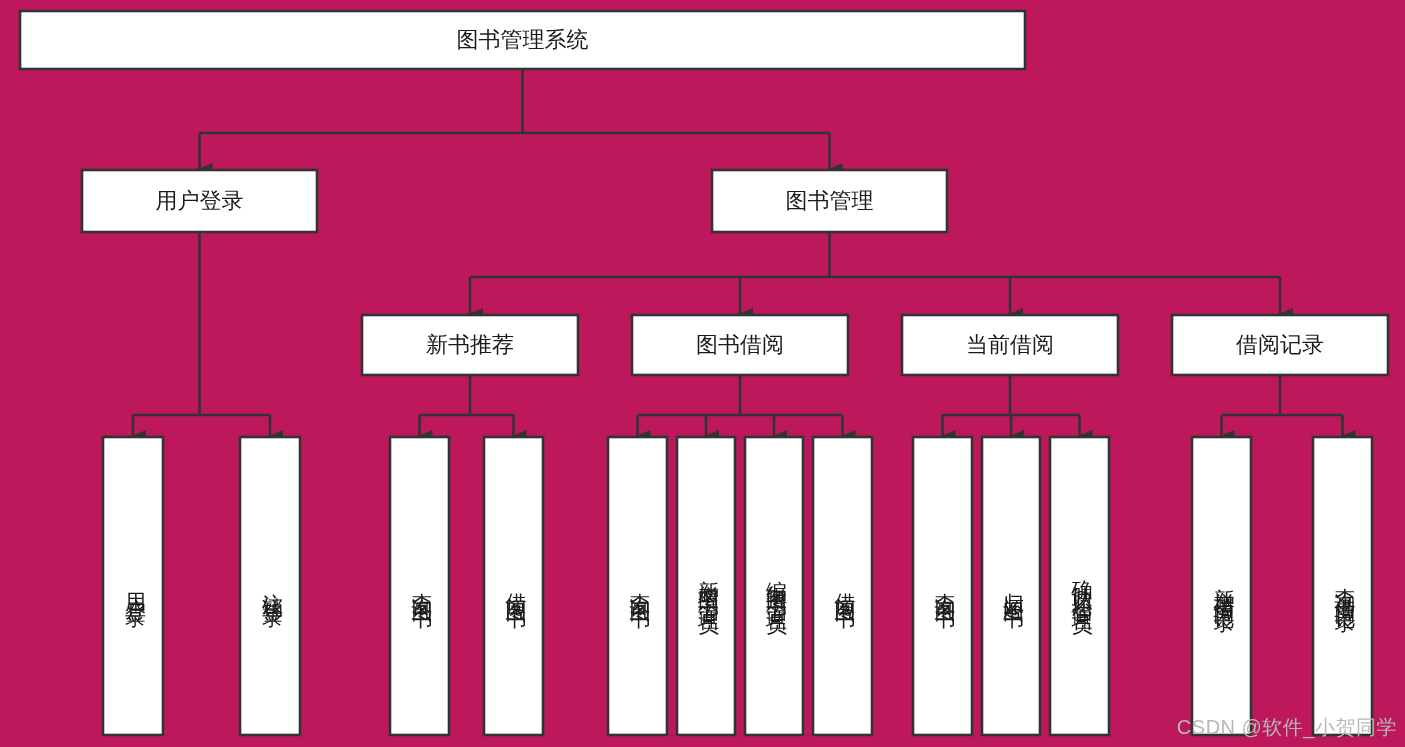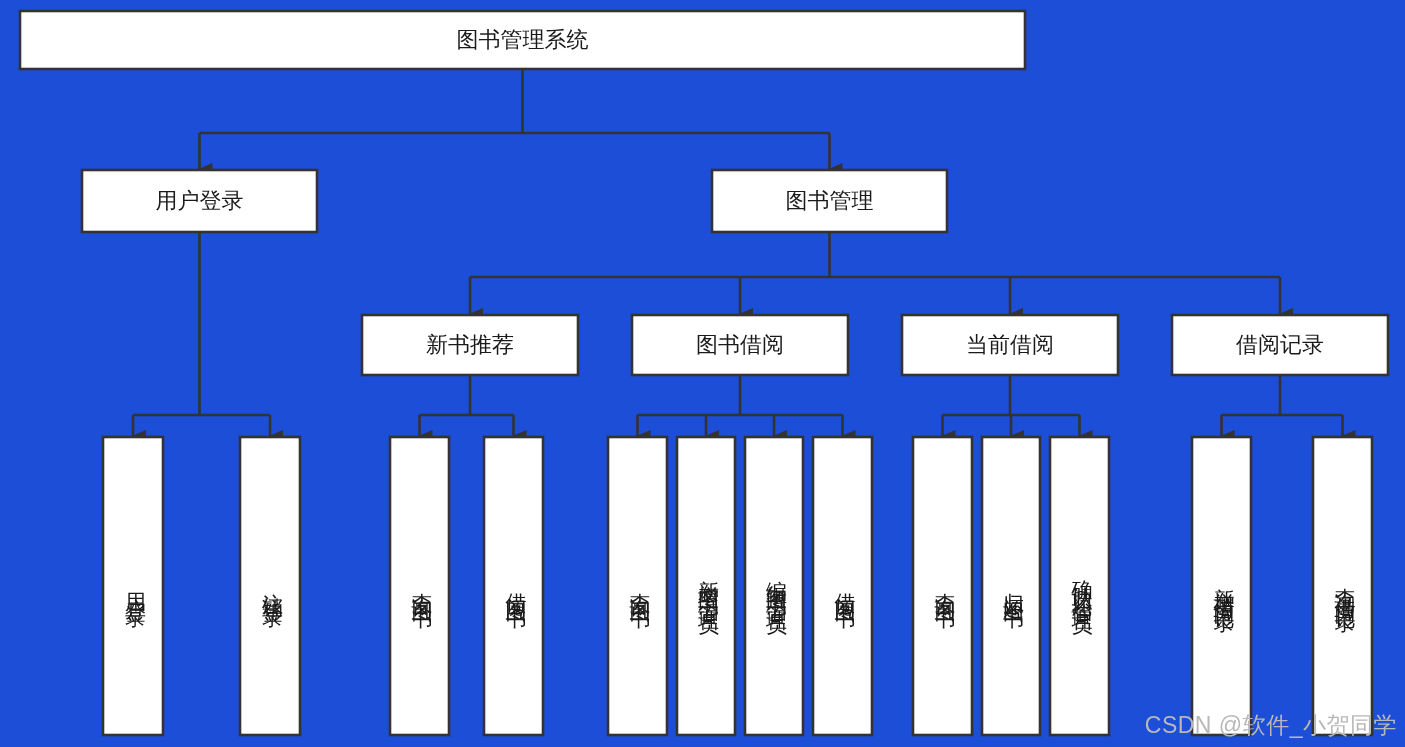--- a/index.html
+++ b/index.html
@@ -11,21 +11,21 @@
   body {
     width: 1405px;
     height: 747px;
     font-family: "Liberation Sans", "DejaVu Sans", sans-serif;
     overflow: hidden;
   }
   #diagram-root {
     position: relative;
     width: 1405px;
     height: 747px;
-    background: #1d4ed8;
+    background: #be185d;
   }
   svg#tree-svg {
     position: absolute;
     top: 0;
     left: 0;
     width: 1405px;
     height: 747px;
     display: block;
   }
   .node-box {
@@ -57,21 +57,21 @@
   }
   .arrow-head {
     fill: #333333;
     stroke: none;
   }
   .watermark {
     position: absolute;
     right: 8px;
     bottom: 6px;
     font-family: "Liberation Sans", "DejaVu Sans", sans-serif;
-    font-size: 23px;
+    font-size: 20px;
     color: #b8b8b8;
     white-space: nowrap;
     letter-spacing: 0.5px;
     user-select: none;
   }
 </style>
 </head>
 <body>
 
 <div id="diagram-root">

